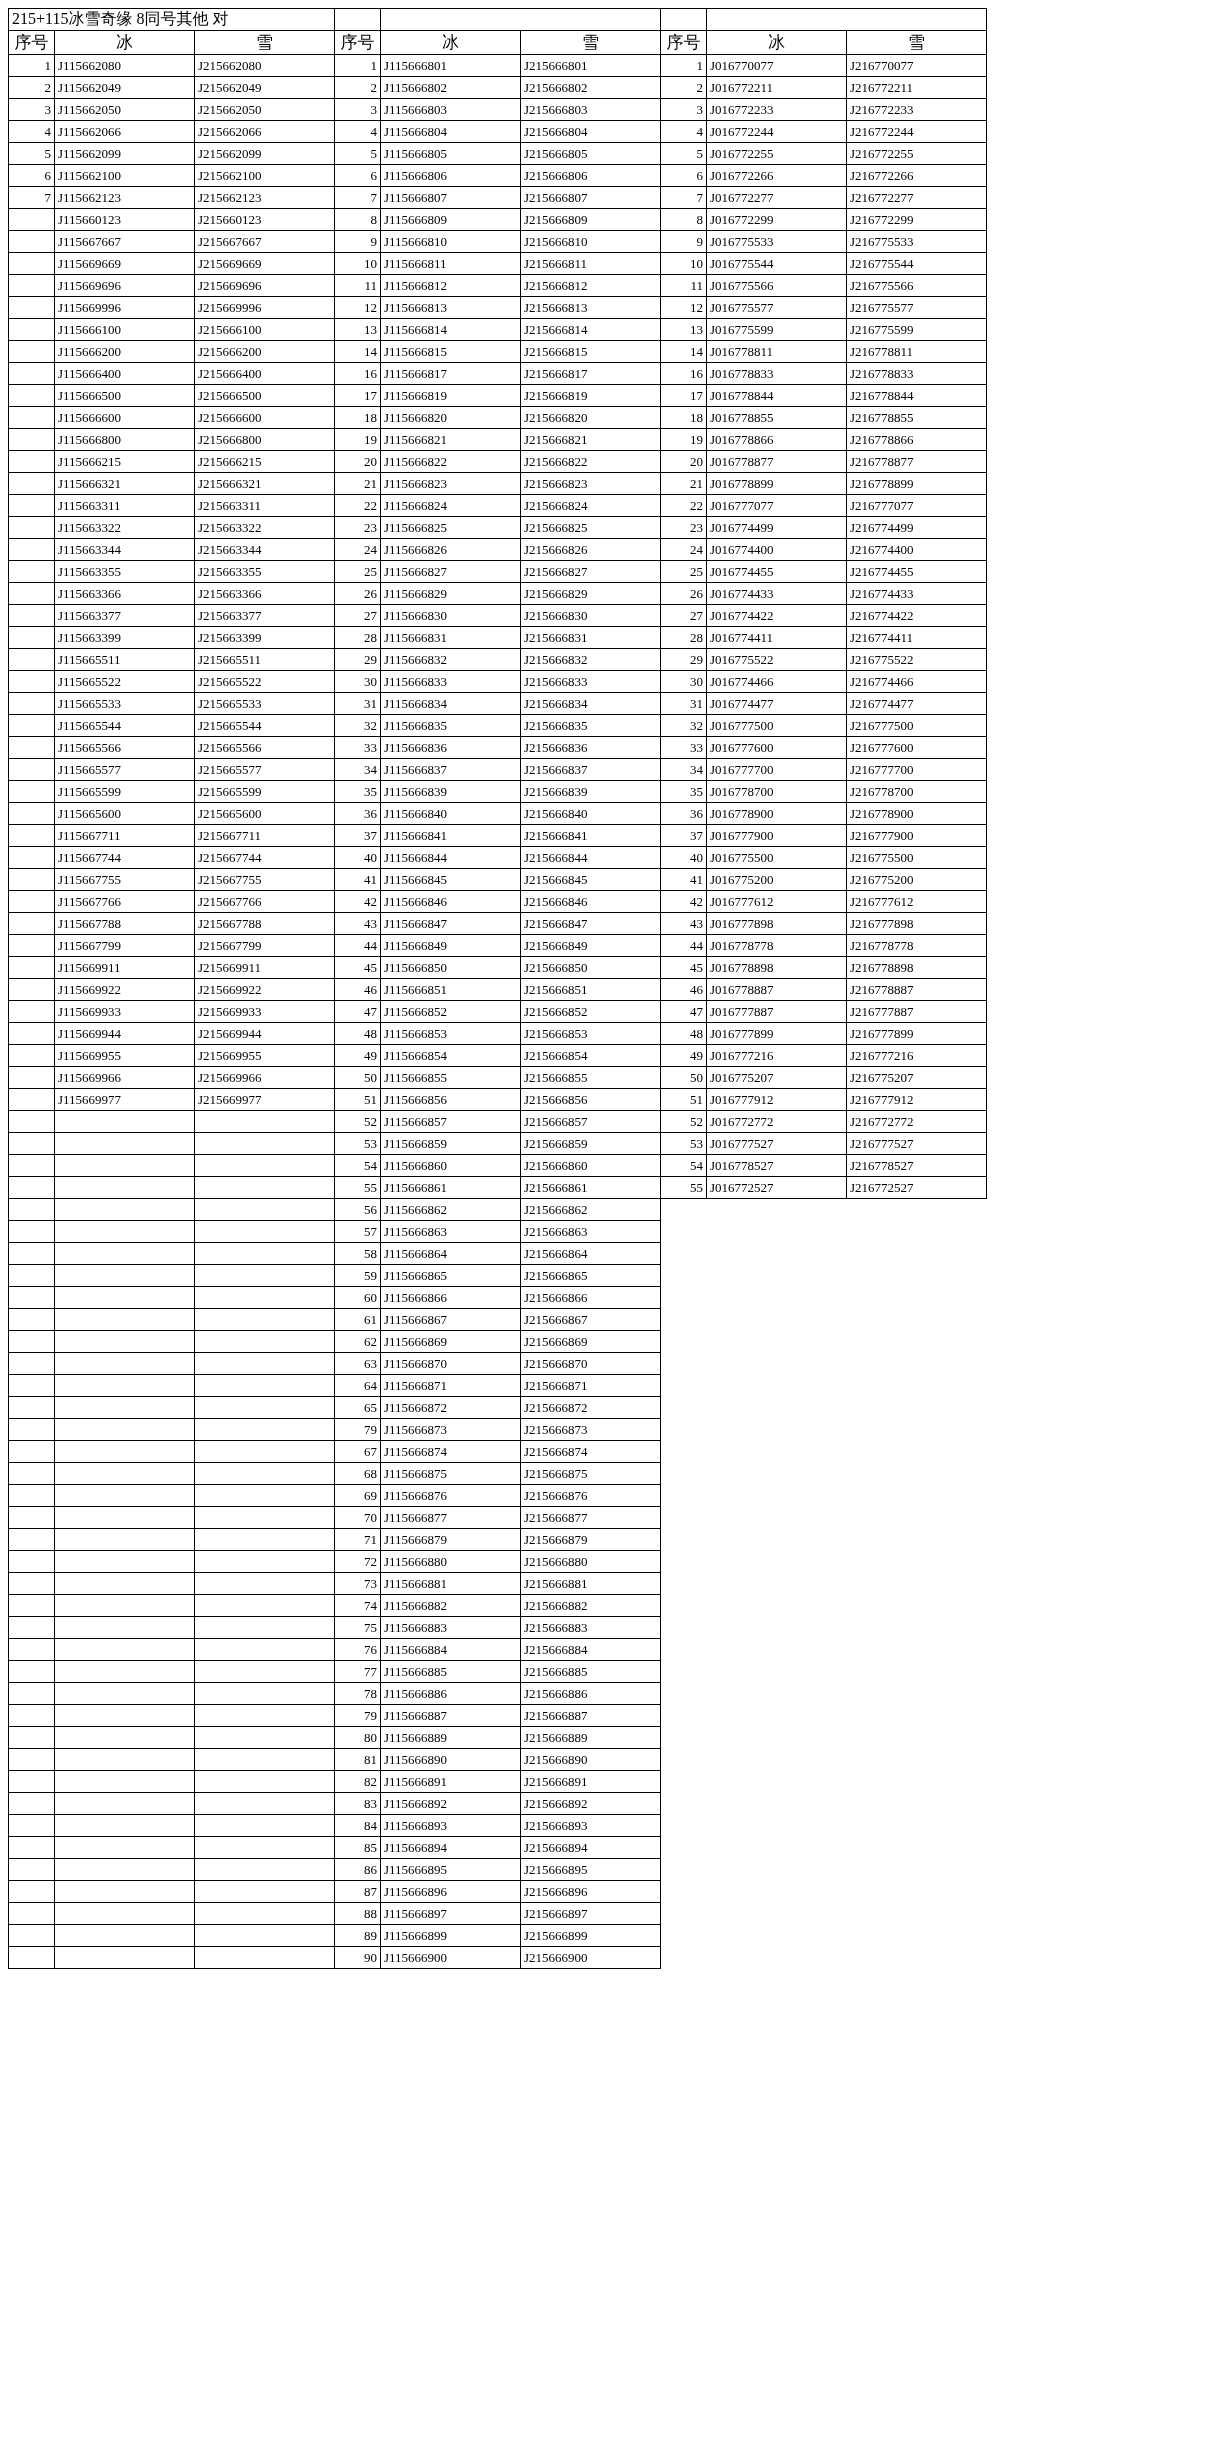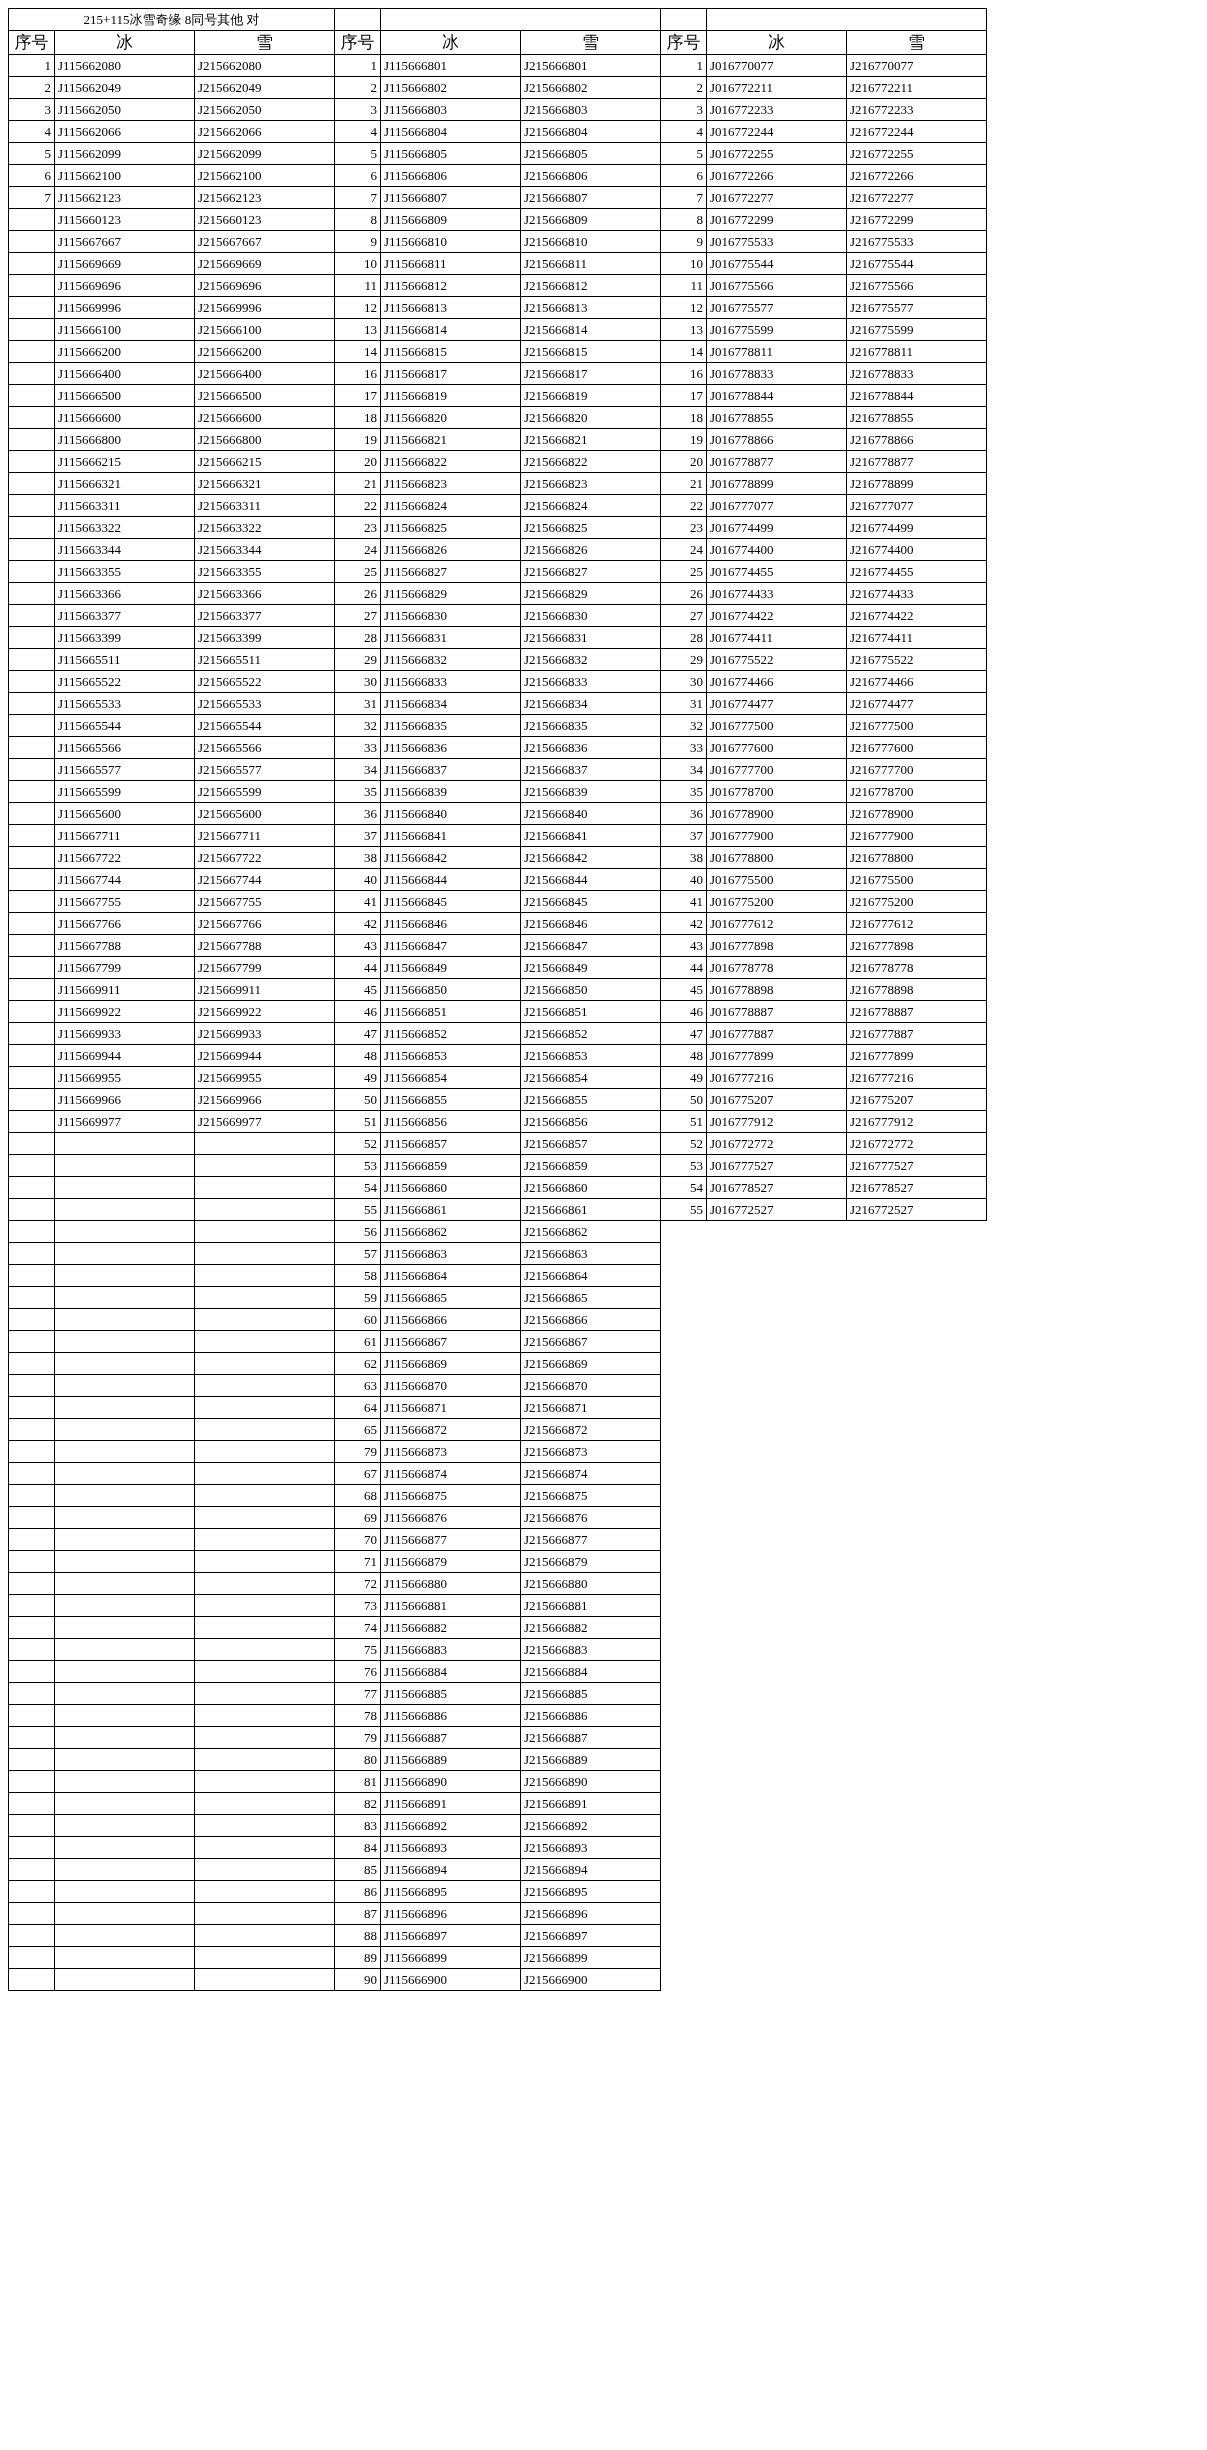--- a/index.html
+++ b/index.html
@@ -30,23 +30,22 @@
     padding: 0 3px;
     font-weight: normal;
     vertical-align: middle;
     overflow: hidden;
     white-space: nowrap;
   }
   .noborder {
     border: none !important;
   }
   .title-cell {
-    text-align: center;
     font-weight: bold;
-    font-size: 13px;
+    font-size: 16px;
     height: 26px;
   }
   .hdr {
     text-align: center;
     font-weight: bold;
     font-size: 17px;
     height: 24px;
   }
   .num {
     text-align: right;
@@ -486,31 +485,20 @@
           <td class="code">J215667711</td>
           <td class="num">37</td>
           <td class="code">J115666841</td>
           <td class="code">J215666841</td>
           <td class="num">37</td>
           <td class="code">J016777900</td>
           <td class="code">J216777900</td>
         </tr>
         <tr>
           <td class="num"></td>
-          <td class="code">J115667722</td>
-          <td class="code">J215667722</td>
-          <td class="num">38</td>
-          <td class="code">J115666842</td>
-          <td class="code">J215666842</td>
-          <td class="num">38</td>
-          <td class="code">J016778800</td>
-          <td class="code">J216778800</td>
-        </tr>
-        <tr>
-          <td class="num"></td>
           <td class="code">J115667744</td>
           <td class="code">J215667744</td>
           <td class="num">40</td>
           <td class="code">J115666844</td>
           <td class="code">J215666844</td>
           <td class="num">40</td>
           <td class="code">J016775500</td>
           <td class="code">J216775500</td>
         </tr>
         <tr>

